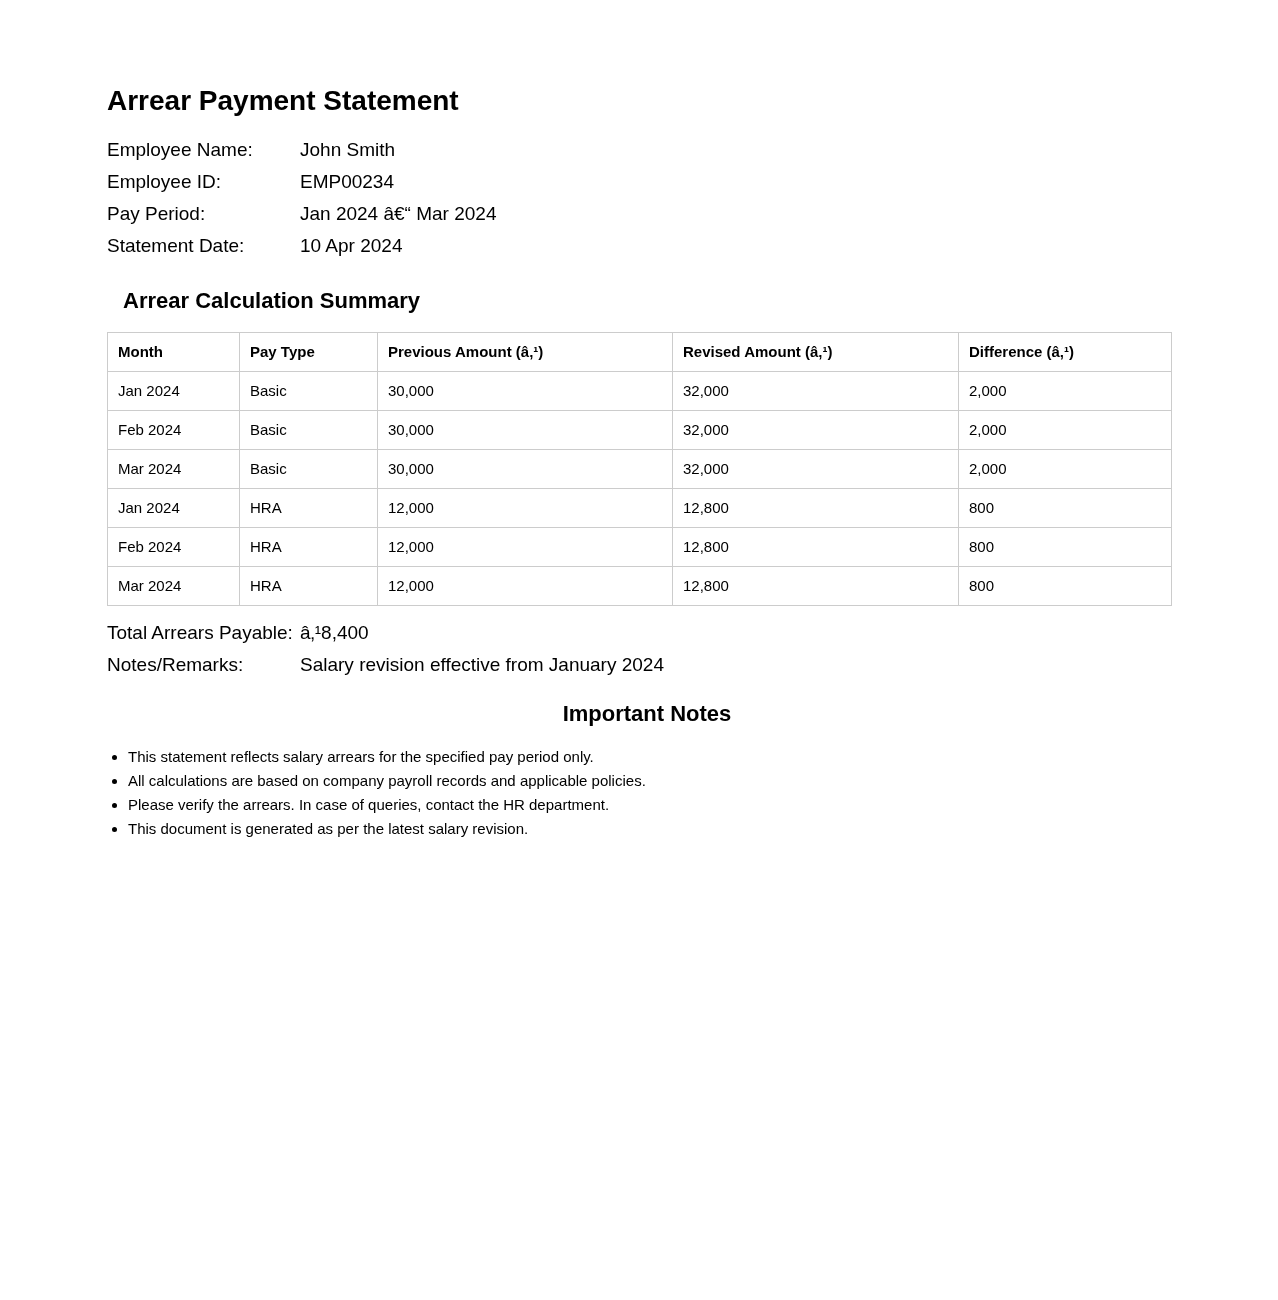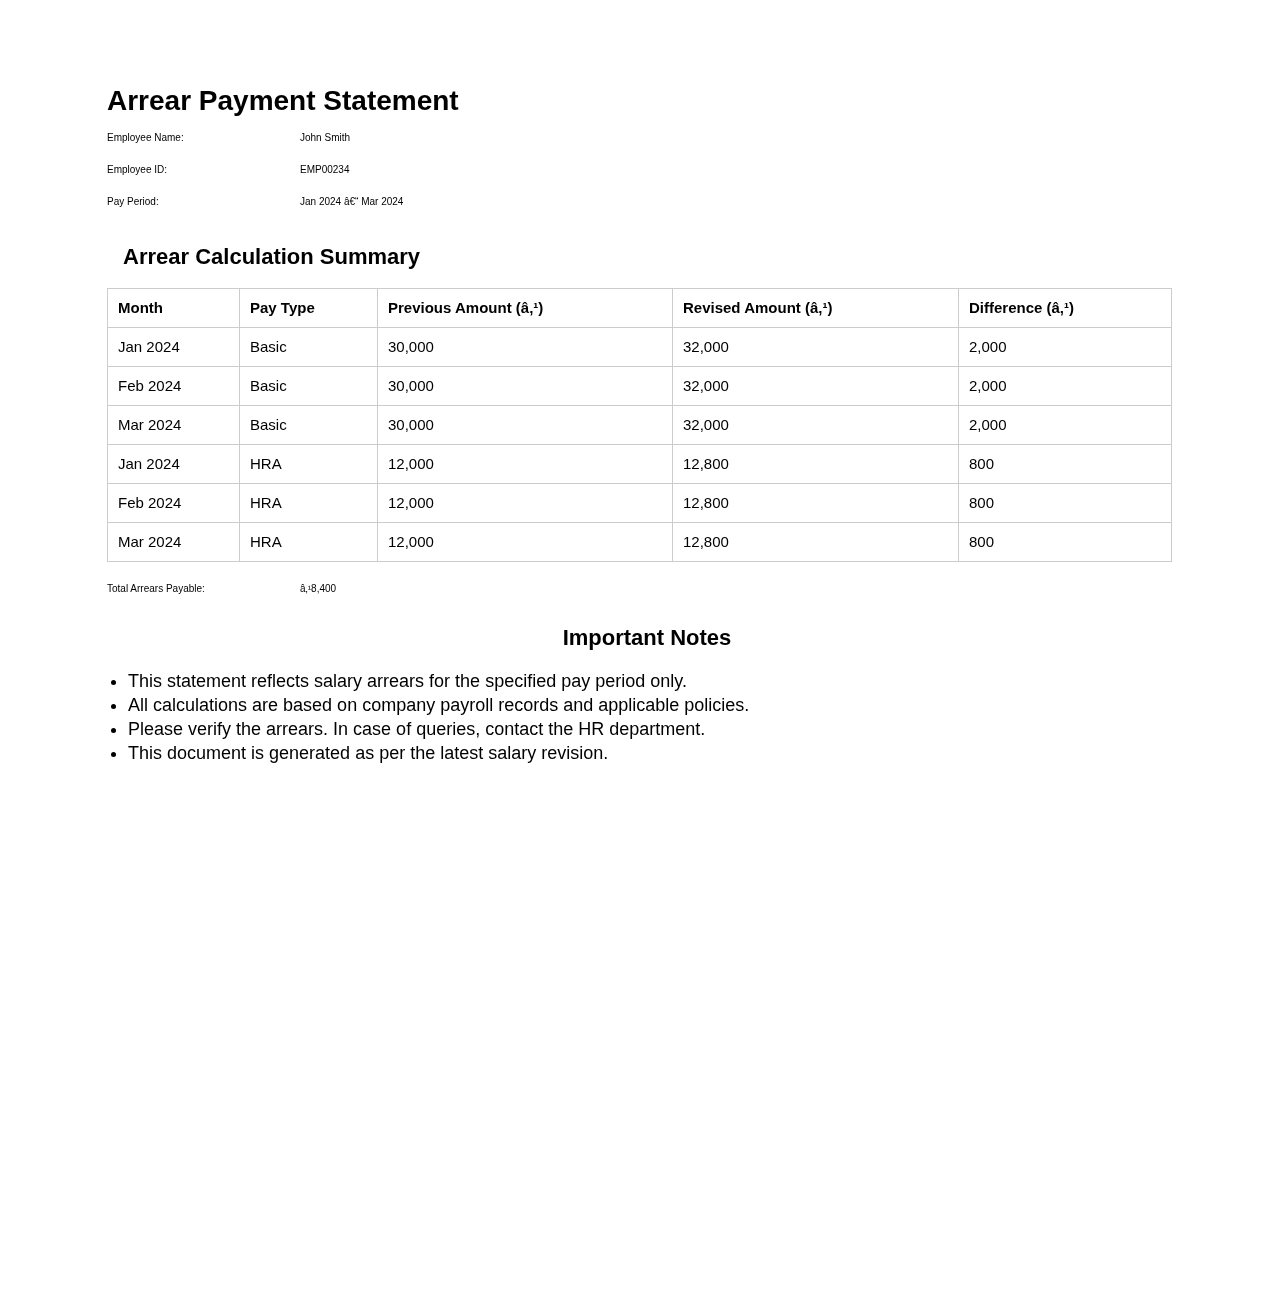--- a/index.html
+++ b/index.html
@@ -10,31 +10,31 @@
     color: #000000;
     font-family: "Liberation Sans", sans-serif;
     overflow: hidden;
   }
   .page {
     width: 1278px;
     height: 1300px;
     padding: 0 107px;
   }
   .doc-title {
-    margin: 84px 0 4px 0;
+    margin: 84px 0 16px 0;
     font-size: 28px;
     line-height: 1.2;
     font-weight: bold;
   }
   .meta-block { }
   .meta-row {
     display: flex;
     align-items: center;
     height: 32px;
-    font-size: 10px;
+    font-size: 19px;
   }
   .meta-label { width: 193px; flex: 0 0 193px; }
   .meta-value { }
   .section-heading {
     margin: 26px 0 18px 16px;
     font-size: 22px;
     line-height: 1.2;
     font-weight: bold;
   }
   .section-heading.notes-heading { margin-top: 20px; text-align: center; }
@@ -53,21 +53,21 @@
     white-space: nowrap;
     overflow: hidden;
   }
   .summary-table th { font-weight: bold; }
   .totals-block { margin-top: 11px; }
   ul.notes-list {
     margin: 14px 0 0 0;
     padding-left: 21px;
   }
   ul.notes-list li {
-    font-size: 18px;
+    font-size: 15px;
     line-height: 24px;
   }
 </style>
 </head>
 <body>
 
 <div class="page">
 
   <h1 class="doc-title">Arrear Payment Statement</h1>
 
@@ -76,20 +76,24 @@
       <span class="meta-label">Employee Name:</span>
       <span class="meta-value">John Smith</span>
     </div>
     <div class="meta-row">
       <span class="meta-label">Employee ID:</span>
       <span class="meta-value">EMP00234</span>
     </div>
     <div class="meta-row">
       <span class="meta-label">Pay Period:</span>
       <span class="meta-value">Jan 2024 â€“ Mar 2024</span>
+    </div>
+    <div class="meta-row">
+      <span class="meta-label">Statement Date:</span>
+      <span class="meta-value">10 Apr 2024</span>
     </div>
   </div>
 
   <h2 class="section-heading">Arrear Calculation Summary</h2>
 
   <table class="summary-table">
     <colgroup>
       <col style="width:132px">
       <col style="width:138px">
       <col style="width:295px">
@@ -149,20 +153,24 @@
         <td>800</td>
       </tr>
     </tbody>
   </table>
 
   <div class="totals-block">
     <div class="meta-row">
       <span class="meta-label">Total Arrears Payable:</span>
       <span class="meta-value">â‚¹8,400</span>
     </div>
+    <div class="meta-row">
+      <span class="meta-label">Notes/Remarks:</span>
+      <span class="meta-value">Salary revision effective from January 2024</span>
+    </div>
   </div>
 
   <h2 class="section-heading notes-heading">Important Notes</h2>
 
   <ul class="notes-list">
     <li>This statement reflects salary arrears for the specified pay period only.</li>
     <li>All calculations are based on company payroll records and applicable policies.</li>
     <li>Please verify the arrears. In case of queries, contact the HR department.</li>
     <li>This document is generated as per the latest salary revision.</li>
   </ul>

